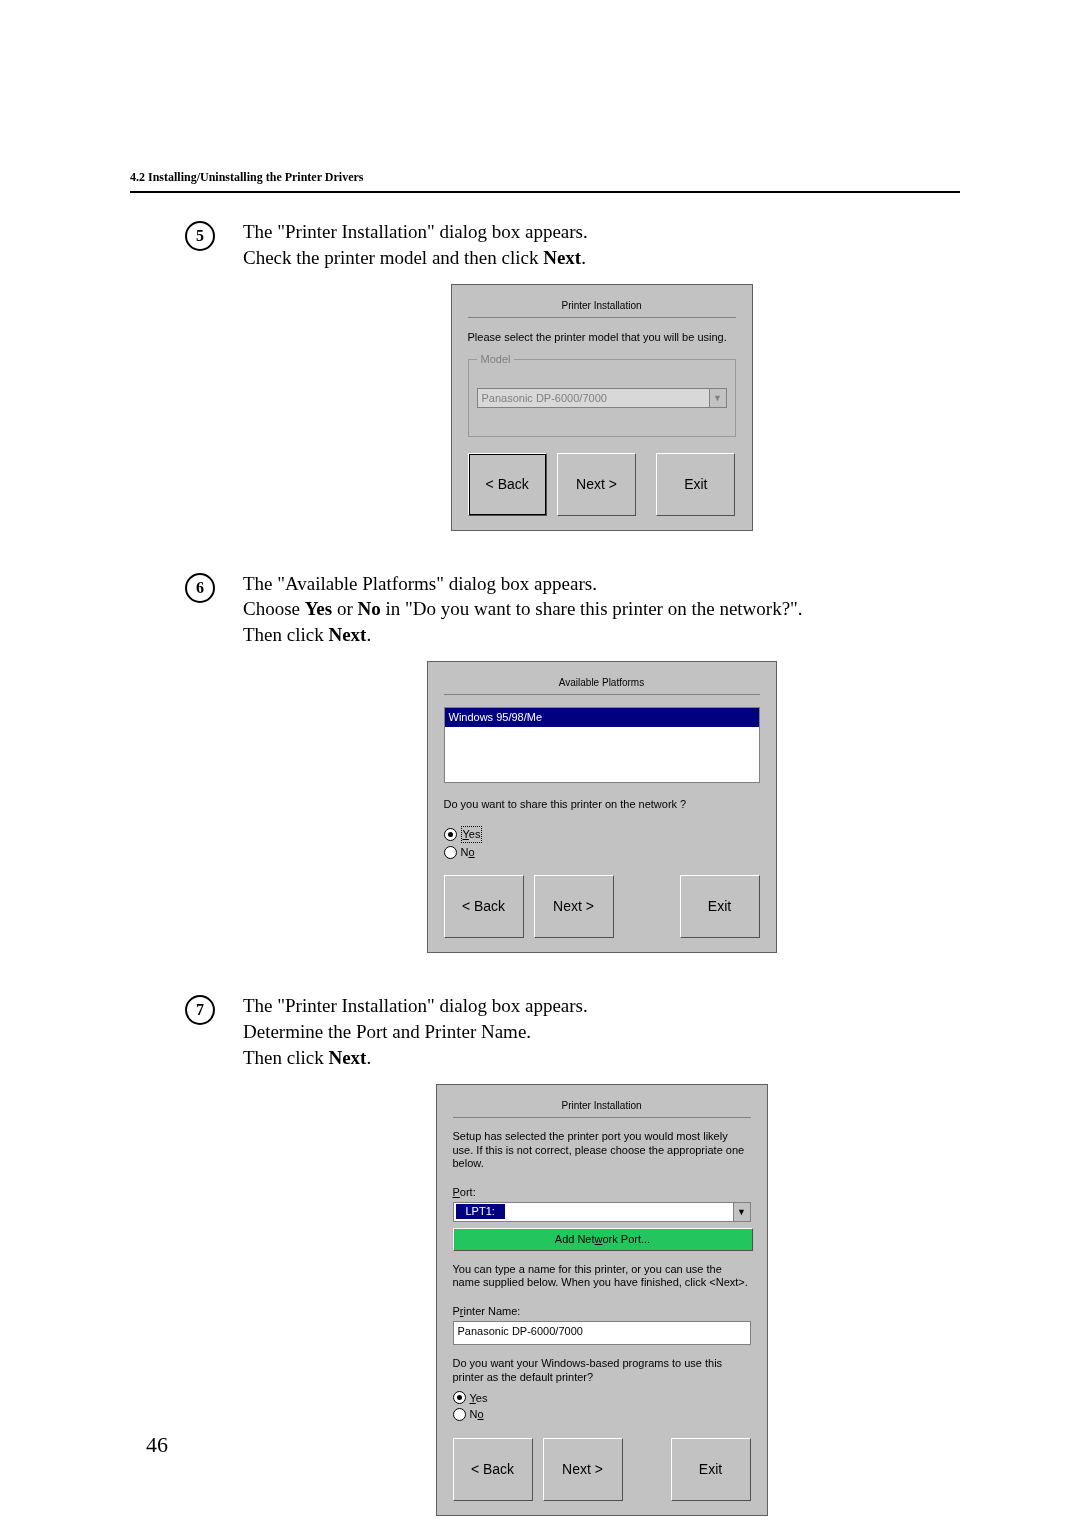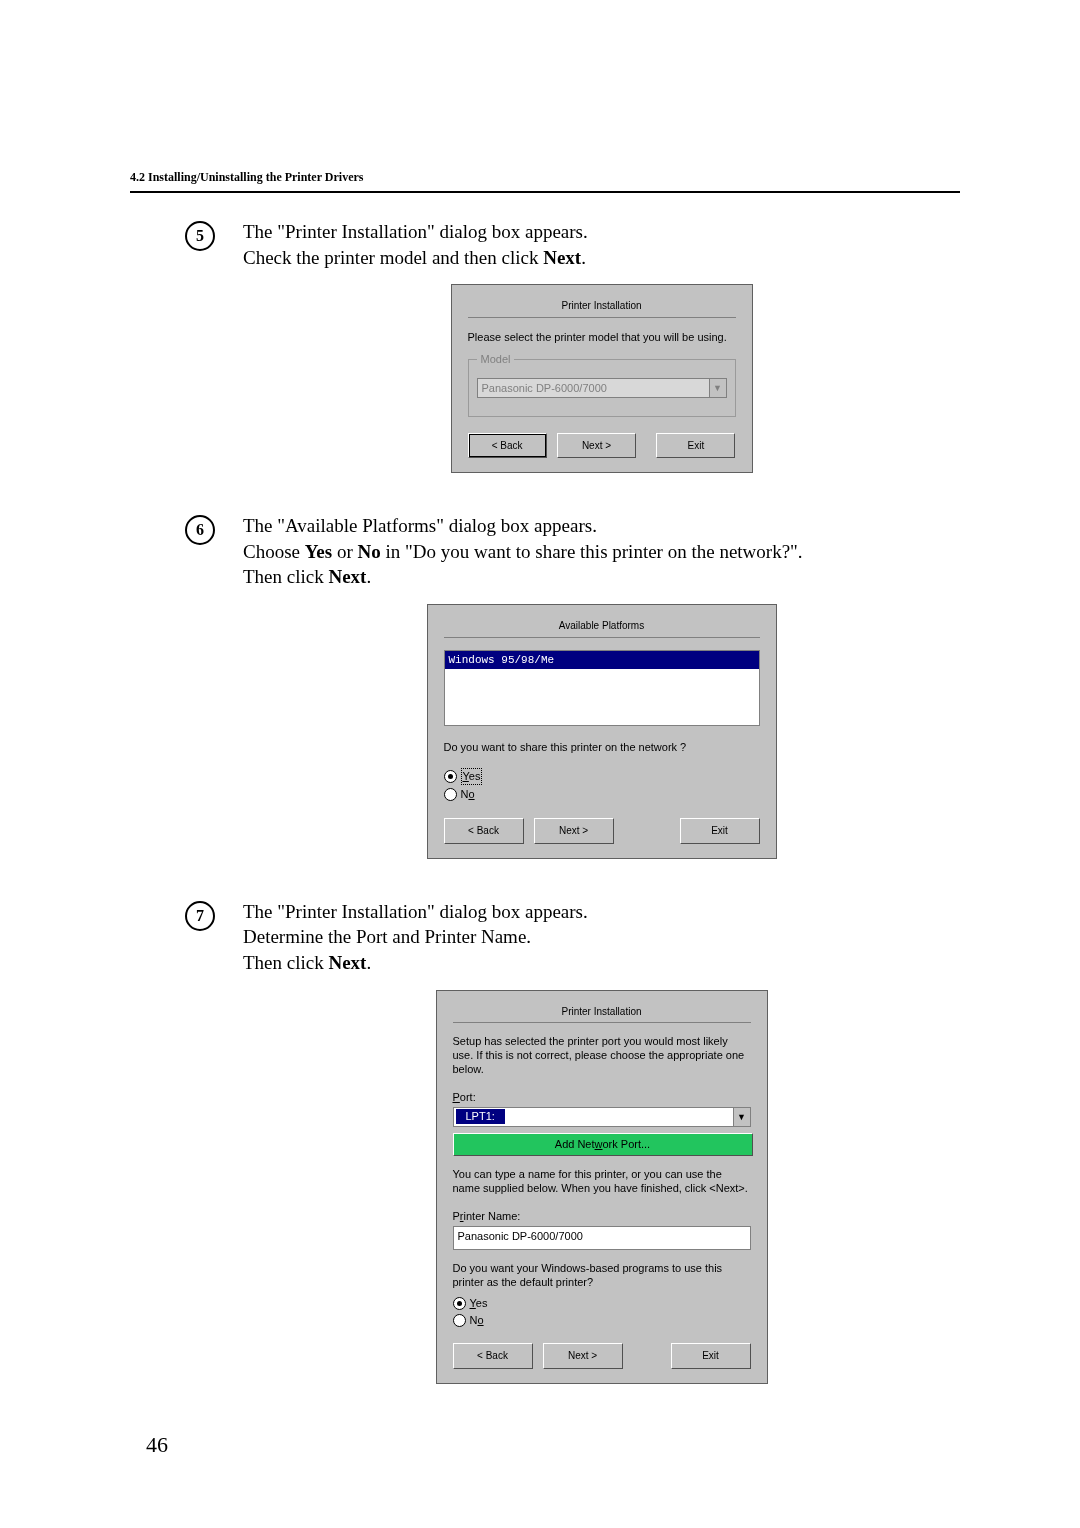--- a/index.html
+++ b/index.html
@@ -82,35 +82,35 @@
     margin-top: 16px;
     align-items: center;
   }
   .btnrow .spacer { flex: 1; }
   .btn {
     background: #c2c2c2;
     border-top: 1px solid #fff;
     border-left: 1px solid #fff;
     border-right: 1px solid #505050;
     border-bottom: 1px solid #505050;
-    padding: 5px 0;
+    padding: 21px 0;
     width: 78px;
     text-align: center;
-    font-size: 10px;
+    font-size: 14px;
   }
   .btn.focus {
     outline: 1px solid #000;
     outline-offset: -2px;
   }
   
   .d1 { width: 268px; }
   .d1 .prompt { margin-bottom: 14px; }
   .d1 .group {
     border: 1px solid #9a9a9a;
-    padding: 18px 8px;
+    padding: 28px 8px;
     position: relative;
     margin-bottom: 10px;
   }
   .d1 .group-label {
     position: absolute;
     top: -8px; left: 8px;
     background: #c2c2c2;
     padding: 0 4px;
     color: #808080;
     font-size: 11px;
@@ -130,21 +130,20 @@
     color:#808080;
     font-size: 9px;
   }
   
   .d2 { width: 316px; }
   .d2 .listbox {
     background: #ffffff;
     border: 1px solid #808080;
     height: 74px;
     margin-bottom: 14px;
-    font-family: Liberation Mono, monospace;
   }
   .d2 .listbox .item {
     background: #000080;
     color: #ffffff;
     padding: 2px 4px;
     font-size: 11px;
   }
   .d2 .q { margin-bottom: 14px; }
   .radio-row { display:flex; align-items:center; gap:4px; margin-bottom:2px;}
   .radio {

